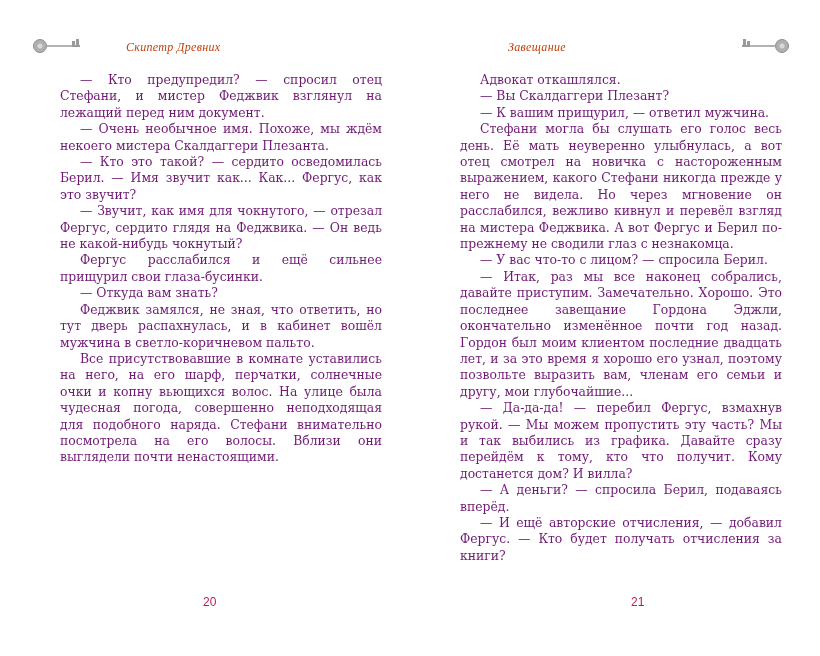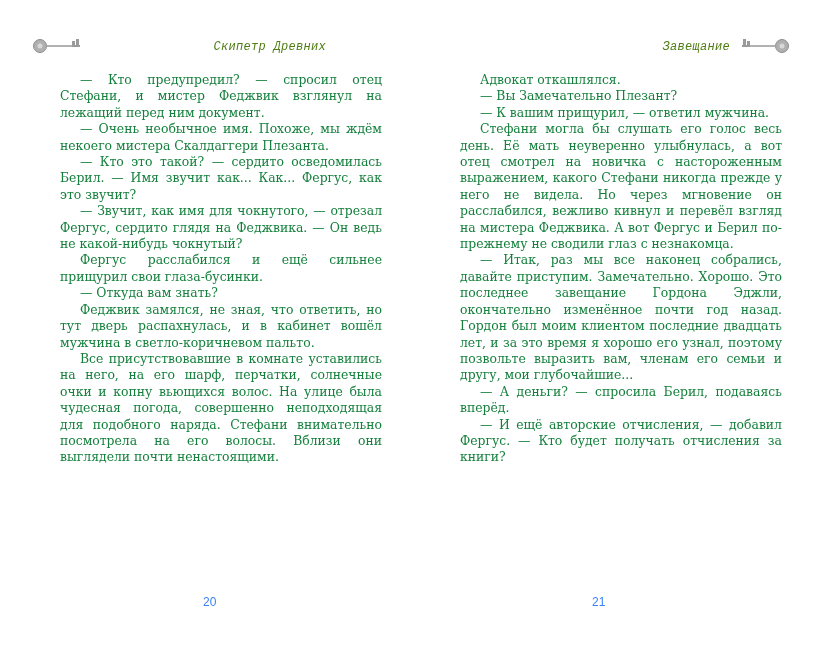--- a/index.html
+++ b/index.html
@@ -4,40 +4,40 @@
 <style>
   html, body { margin:0; padding:0; background:#ffffff; }
   body { width:820px; height:656px; position:relative; overflow:hidden; }
   .page { position:absolute; top:0; height:656px; }
   .page-left { left:0; width:410px; }
   .page-right { left:410px; width:410px; }
   .key { position:absolute; top:36px; }
   .key-left { left:32px; }
   .key-right { left:738px; }
   .running-head {
-    position:absolute; top:40px; width:200px; text-align:right;
-    font-family:Liberation Mono, monospace; font-style:italic;
-    font-size:12px; color:#4d7c0f; letter-spacing:0.3px;
+    position:absolute; top:40px; width:200px; text-align:left;
+    font-family:Liberation Serif, serif; font-style:italic;
+    font-size:12px; color:#c2410c; letter-spacing:0.3px;
   }
   .rh-left { left:126px; }
-  .rh-right { left:530px; }
+  .rh-right { left:508px; }
   .text-block {
     position:absolute; top:72px; width:322px;
     font-family:"DejaVu Serif", serif; font-size:12.4px;
-    line-height:16.4px; color:#15803d;
+    line-height:16.4px; color:#701a75;
   }
   .tb-left { left:60px; }
   .tb-right { left:460px; }
   .para { margin:0; text-indent:20px; text-align:justify; }
   .folio {
     position:absolute; top:595px;
-    font-family:"Liberation Sans", sans-serif; font-size:12px; color:#3b82f6;
+    font-family:"Liberation Sans", sans-serif; font-size:12px; color:#be185d;
   }
   .folio-left { left:203px; }
-  .folio-right { left:592px; }
+  .folio-right { left:631px; }
 </style>
 </head>
 <body>
 
 <div class="page page-left">
   <div class="key key-left">
     <svg width="52" height="18" viewBox="0 0 52 18">
       <circle cx="8" cy="10" r="6.5" fill="#b0b0b0" stroke="#8e8e8e" stroke-width="1"></circle>
       <circle cx="8" cy="10" r="2.5" fill="#d8d8d8"></circle>
       <rect x="14" y="9.2" width="26" height="1.6" fill="#a0a0a0"></rect>
@@ -71,21 +71,23 @@
     <circle cx="44" cy="10" r="2.5" fill="#d8d8d8"></circle>
     <rect x="12" y="9.2" width="26" height="1.6" fill="#a0a0a0"></rect>
     <rect x="9" y="5" width="3" height="6" fill="#9a9a9a"></rect>
     <rect x="5" y="3" width="3" height="8" fill="#9a9a9a"></rect>
     <rect x="4" y="9" width="8" height="2" fill="#9a9a9a"></rect>
   </svg>
 </div>
 
 <div class="text-block tb-right">
   <p class="para">Адвокат откашлялся.</p>
-  <p class="para">— Вы Замечательно Плезант?</p>
+  <p class="para">— Вы Скалдаггери Плезант?</p>
   <p class="para">— К вашим прищурил, — ответил мужчина.</p>
   <p class="para">Стефани могла бы слушать его голос весь день. Её мать неуверенно улыбнулась, а вот отец смотрел на новичка с настороженным выражением, какого Стефани никогда прежде у него не видела. Но через мгновение он расслабился, вежливо кивнул и перевёл взгляд на мистера Феджвика. А вот Фергус и Берил по-прежнему не сводили глаз с незнакомца.</p>
+  <p class="para">— У вас что-то с лицом? — спросила Берил.</p>
   <p class="para">— Итак, раз мы все наконец собрались, давайте приступим. Замечательно. Хорошо. Это последнее завещание Гордона Эджли, окончательно изменённое почти год назад. Гордон был моим клиентом последние двадцать лет, и за это время я хорошо его узнал, поэтому позвольте выразить вам, членам его семьи и другу, мои глубочайшие...</p>
+  <p class="para">— Да-да-да! — перебил Фергус, взмахнув рукой. — Мы можем пропустить эту часть? Мы и так выбились из графика. Давайте сразу перейдём к тому, кто что получит. Кому достанется дом? И вилла?</p>
   <p class="para">— А деньги? — спросила Берил, подаваясь вперёд.</p>
   <p class="para">— И ещё авторские отчисления, — добавил Фергус. — Кто будет получать отчисления за книги?</p>
 </div>
 
 <div class="folio folio-right">21</div>
 
 </body></html>

